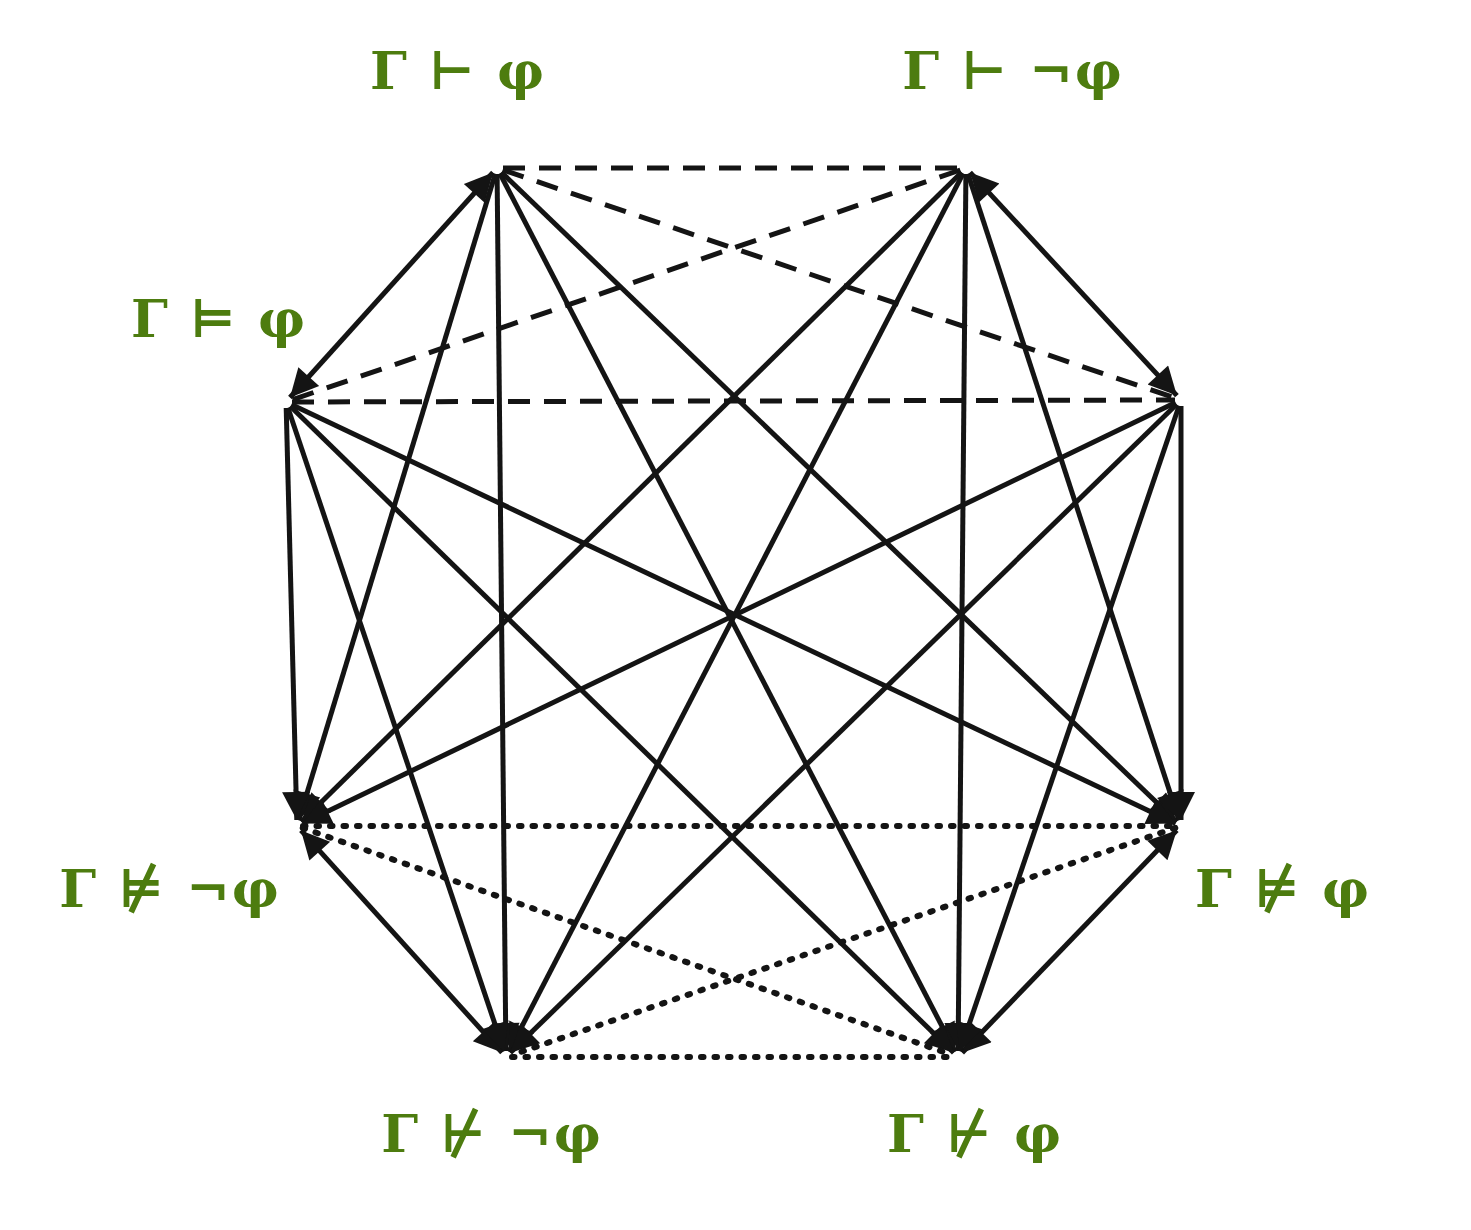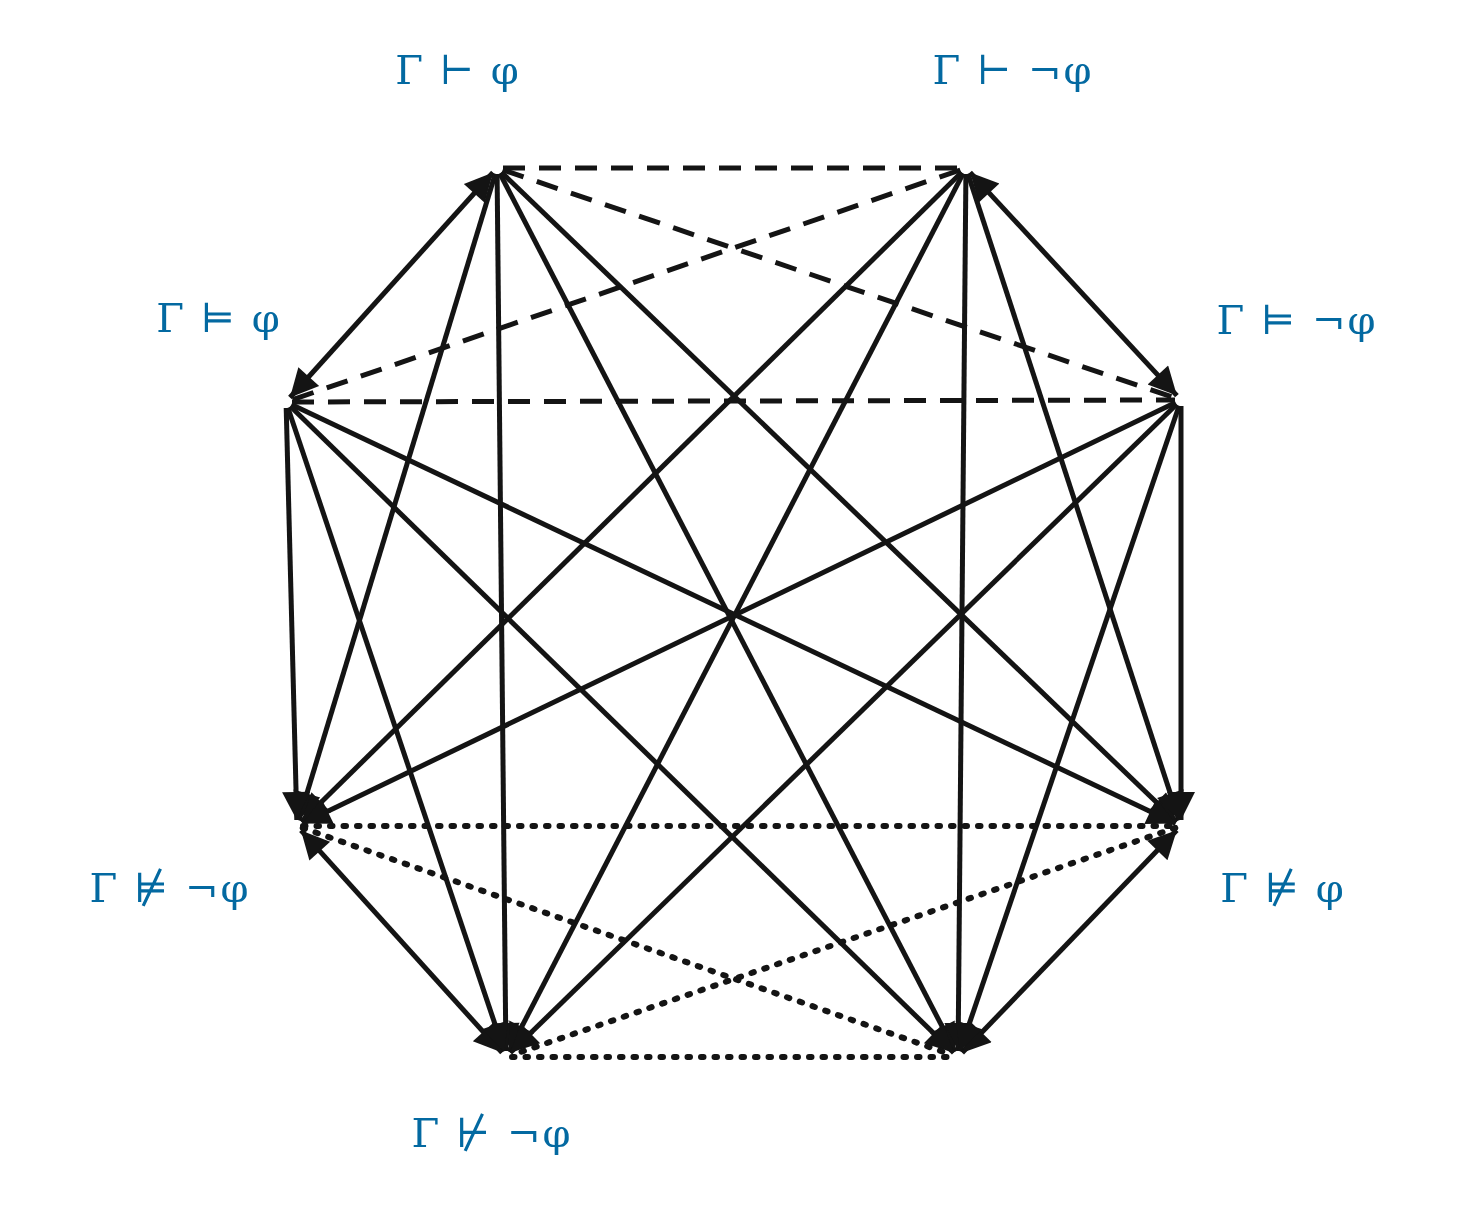--- a/index.html
+++ b/index.html
@@ -18,23 +18,23 @@
   .edges-svg {
     position: absolute;
     left: 0;
     top: 0;
     width: 1471px;
     height: 1230px;
   }
   .node-label {
     position: absolute;
     transform: translate(-50%, -50%);
-    font-size: 40px;
-    font-weight: 400;
-    color: #0369a1;
+    font-size: 52px;
+    font-weight: 700;
+    color: #4d7c0f;
     white-space: nowrap;
     letter-spacing: 2px;
     user-select: none;
   }
 </style>
 </head>
 <body>
 
 <div class="canvas">
 
@@ -72,18 +72,18 @@
         <line x1="303.0" y1="826.0" x2="1175.0" y2="826.0" stroke="#141414" stroke-width="6" stroke-dasharray="2.5 11" stroke-linecap="round"></line>
         <line x1="512.0" y1="1057.0" x2="952.0" y2="1057.0" stroke="#141414" stroke-width="6" stroke-dasharray="2.5 11" stroke-linecap="round"></line>
         <line x1="302.7" y1="828.0" x2="952.3" y2="1055.0" stroke="#141414" stroke-width="6" stroke-dasharray="2.5 11" stroke-linecap="round"></line>
         <line x1="1175.3" y1="827.9" x2="511.7" y2="1055.1" stroke="#141414" stroke-width="6" stroke-dasharray="2.5 11" stroke-linecap="round"></line>
       </g>
   </svg>
 
   <div class="node-label" style="left: 458px; top: 70px;">Γ ⊢ φ</div>
   <div class="node-label" style="left: 1013px; top: 70px; text-align: center;">Γ ⊢ ¬φ</div>
   <div class="node-label" style="left: 175px; top: 318px; margin-left: 44px;">Γ ⊨ φ</div>
-  <div class="node-label" style="left: 1297px; top: 320px;">Γ ⊨ ¬φ</div>
   <div class="node-label" style="left: 1283px; top: 888px;">Γ ⊭ φ</div>
   <div class="node-label" style="left: 170px; top: 888px;">Γ ⊭ ¬φ</div>
   <div class="node-label" style="left: 492px; top: 1133px;">Γ ⊬ ¬φ</div>
+  <div class="node-label" style="left: 975px; top: 1133px;">Γ ⊬ φ</div>
 
 </div>
 
 </body></html>

